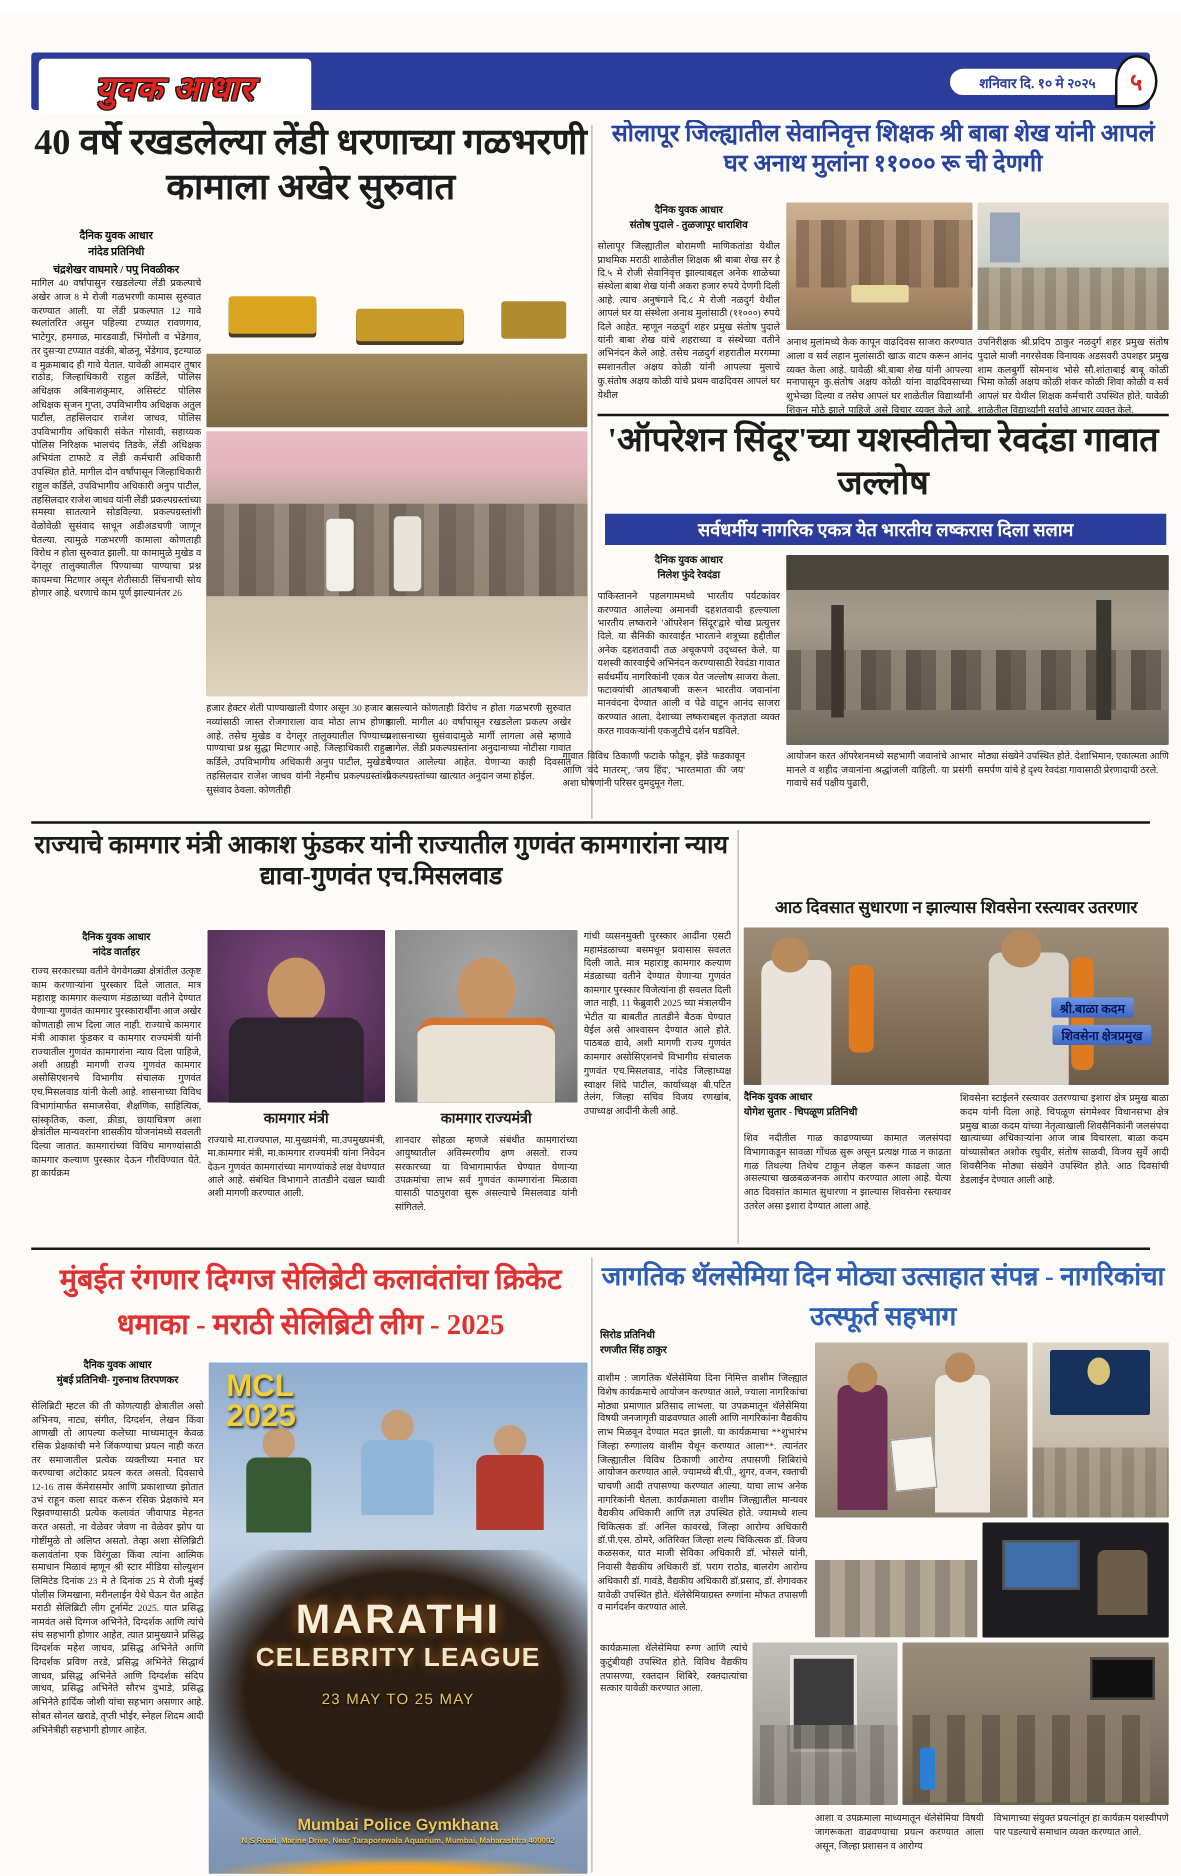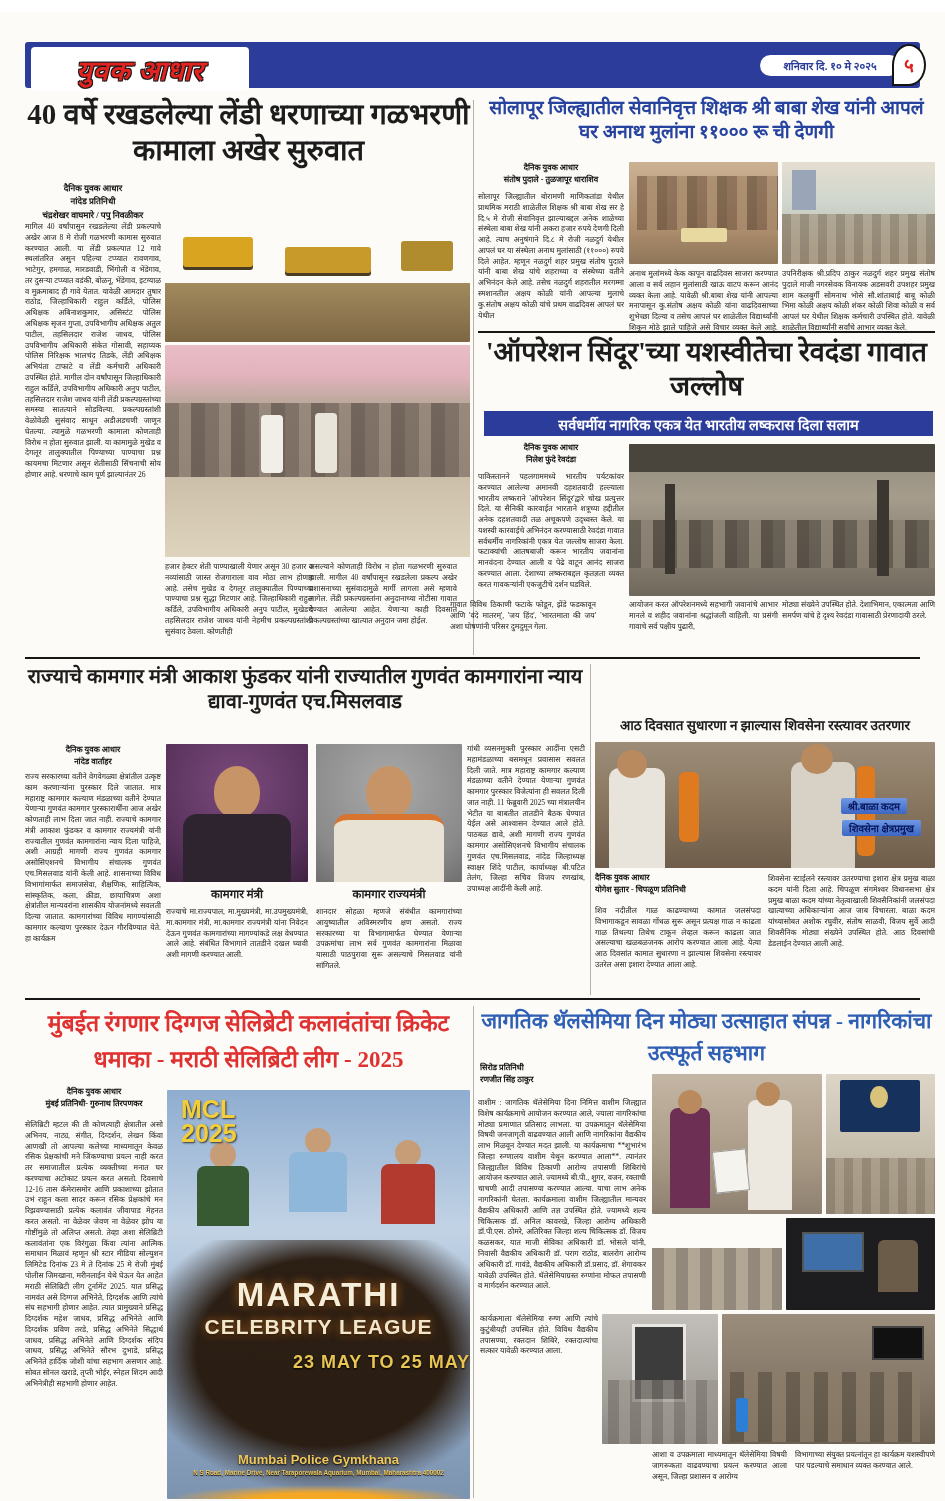--- a/index.html
+++ b/index.html
@@ -62,22 +62,22 @@
   .splash { position:absolute; left:-30px; top:150px; width:370px; height:250px;
     background:radial-gradient(ellipse at 50% 45%, rgba(38,24,12,0.96) 0 48%, rgba(38,24,12,0.55) 58%, transparent 72%); }
   .mcl-top { position:absolute; left:14px; top:8px; font-weight:700; font-size:25px; line-height:0.95;
     color:#f2cf3a; white-space:pre-line; text-shadow:1px 1px 2px #333; font-family:"Liberation Sans",sans-serif; }
   .mcl-title { position:absolute; left:0; top:188px; width:100%; text-align:center; font-weight:700;
     font-size:33px; color:#f7eeda; letter-spacing:2px; text-shadow:0 2px 4px #2a1a08, 0 0 10px #c96f1e;
     font-family:"Liberation Sans",sans-serif; line-height:1.0; }
   .mcl-sub { position:absolute; left:0; top:225px; width:100%; text-align:center; font-weight:700;
     font-size:21px; color:#f3e7cb; letter-spacing:1px; text-shadow:0 2px 3px #2a1a08, 0 0 8px #c96f1e;
     font-family:"Liberation Sans",sans-serif; }
-  .mcl-dates { position:absolute; left:0; top:262px; width:100%; text-align:right; font-weight:700;
-    font-size:18px; color:#e8c553; letter-spacing:1px; text-shadow:0 1px 2px #000;
+  .mcl-dates { position:absolute; left:0; top:262px; width:100%; text-align:center; font-weight:400;
+    font-size:12px; color:#e8c553; letter-spacing:1px; text-shadow:0 1px 2px #000;
     font-family:"Liberation Sans",sans-serif; }
   .mcl-venue { position:absolute; left:0; top:362px; width:100%; text-align:center; font-weight:700;
     font-size:13px; color:#f0c75a; text-shadow:0 1px 2px #000; font-family:"Liberation Sans",sans-serif; }
   .mcl-addr { position:absolute; left:0; top:379px; width:100%; text-align:center; font-weight:700;
     font-size:6.3px; color:#f0c75a; text-shadow:0 1px 1px #000; font-family:"Liberation Sans",sans-serif; }
   .mcl-glow { position:absolute; left:0; bottom:0; width:100%; height:14px;
     background:radial-gradient(ellipse at 50% 100%, #f5a623 0 30%, rgba(245,166,35,0) 70%); }
   .person { position:absolute; }
   .person .head { position:absolute; left:50%; top:0; transform:translateX(-50%);
     width:26px; height:26px; border-radius:50%; background:#c79d77; }

